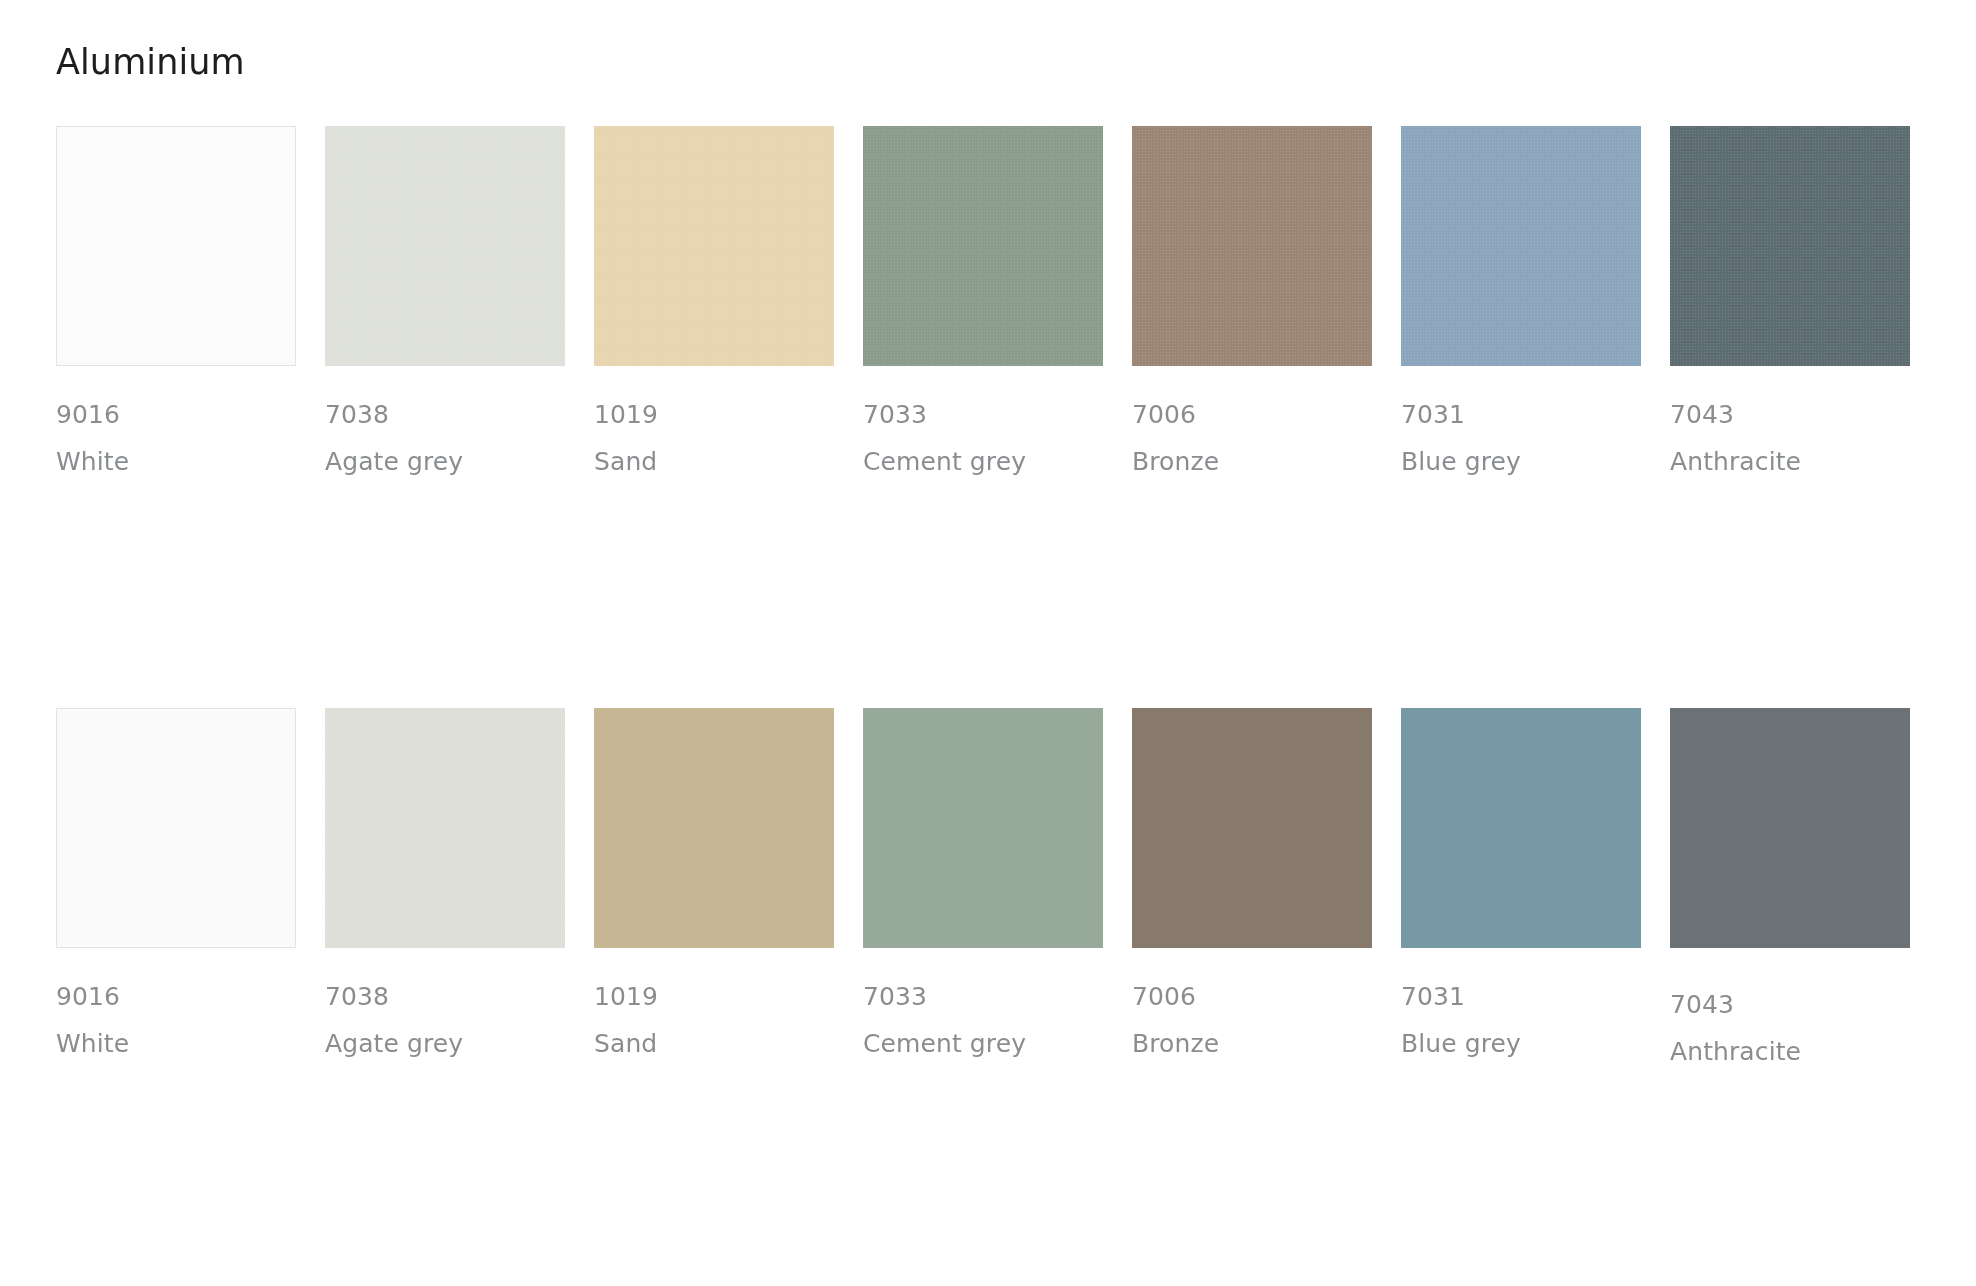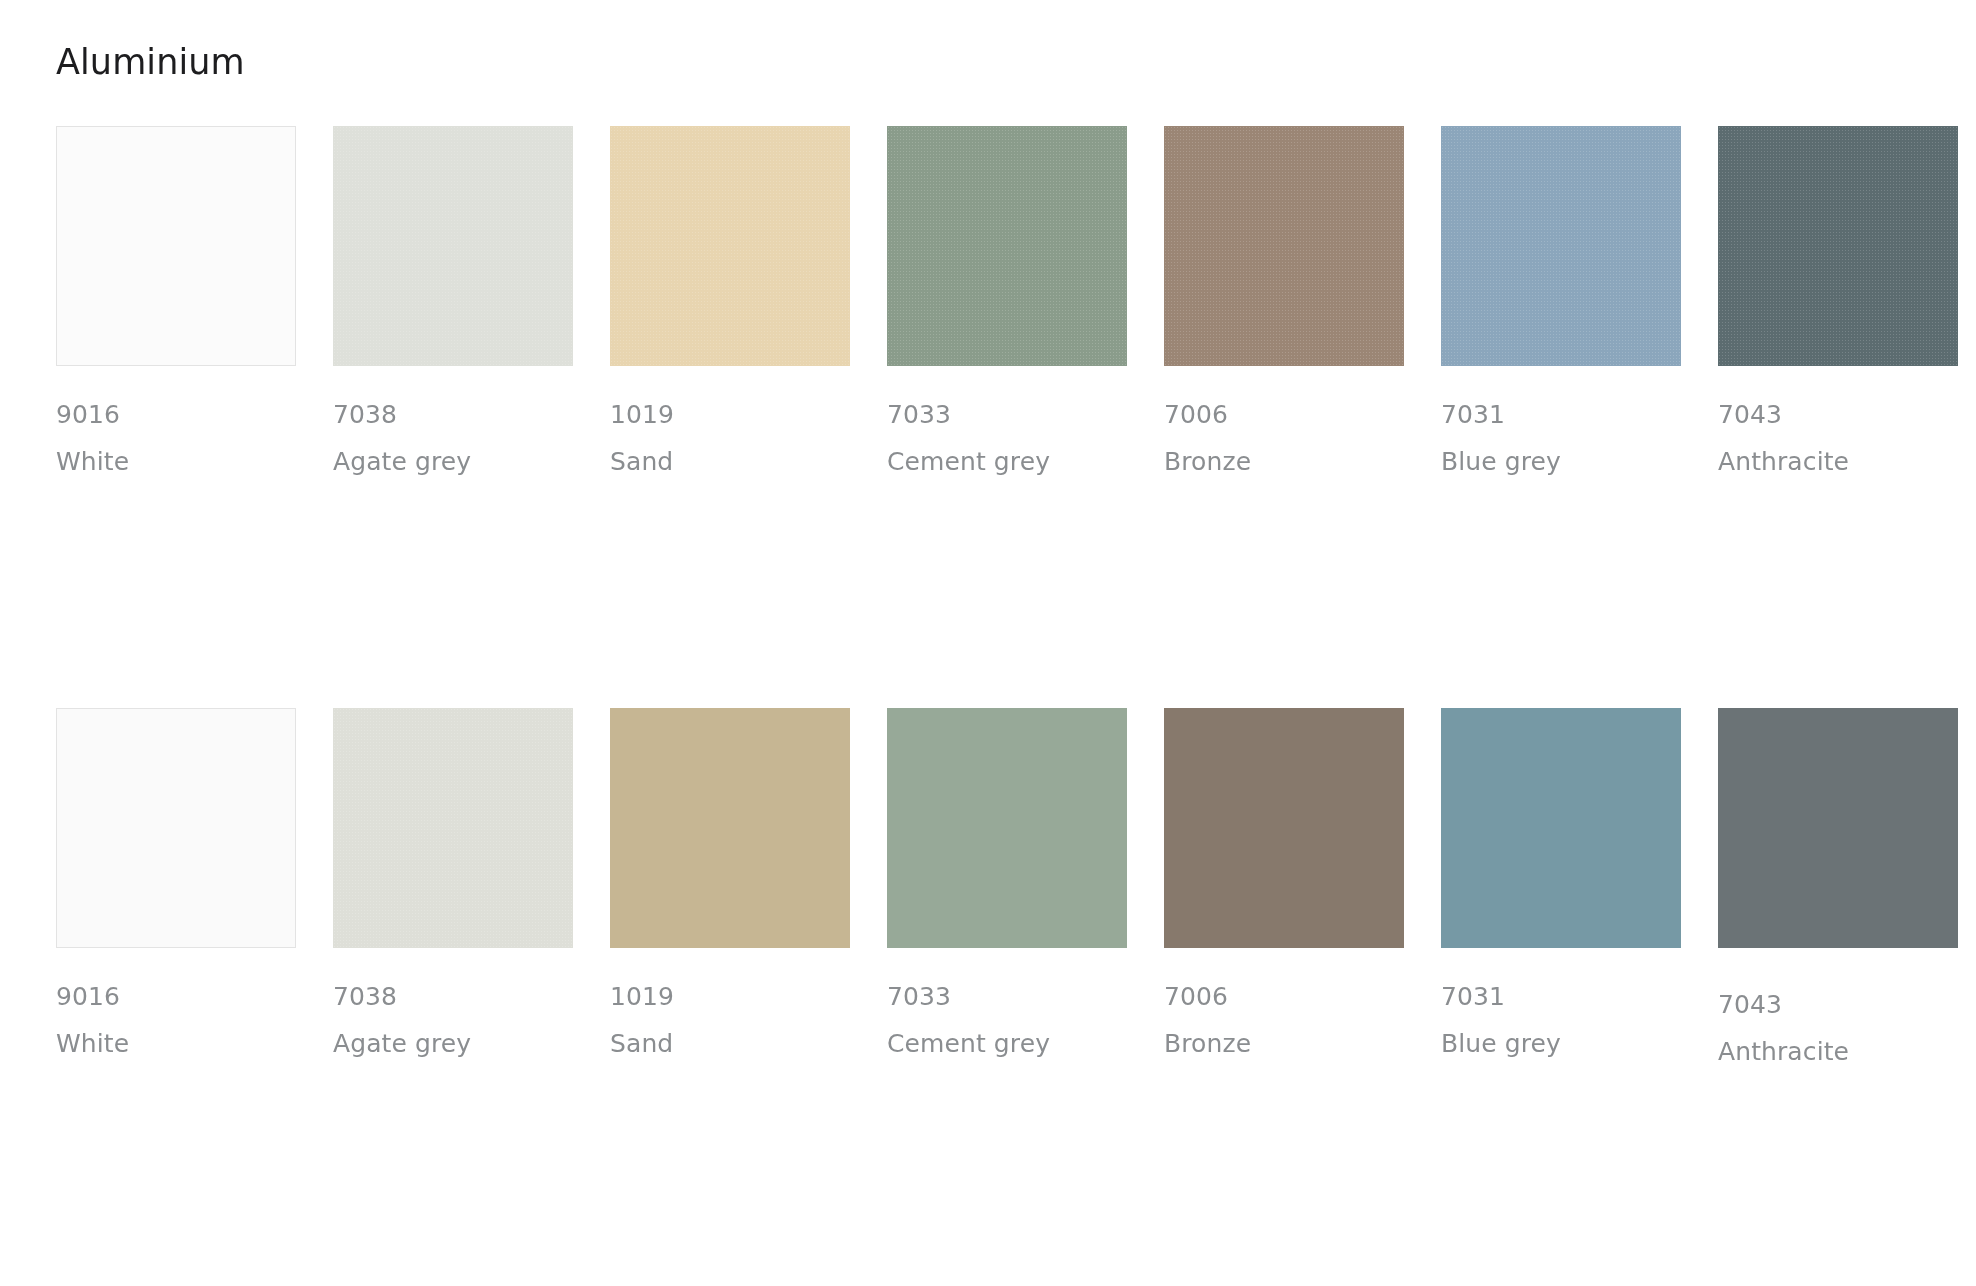--- a/index.html
+++ b/index.html
@@ -39,21 +39,21 @@
     letter-spacing: 0.1px;
     color: #1d1d1f;
     margin: 0 0 44px 0;
     line-height: 1.15;
     font-family: "DejaVu Sans", "Liberation Sans", sans-serif;
   }
 
   
   .swatch-row {
     display: flex;
-    gap: 8px;
+    gap: 0;
     align-items: flex-start;
   }
   .swatch-cell {
     width: 269px;
     flex: 0 0 269px;
     box-sizing: border-box;
   }
   .swatch-chip {
     width: 240px;
     height: 240px;

